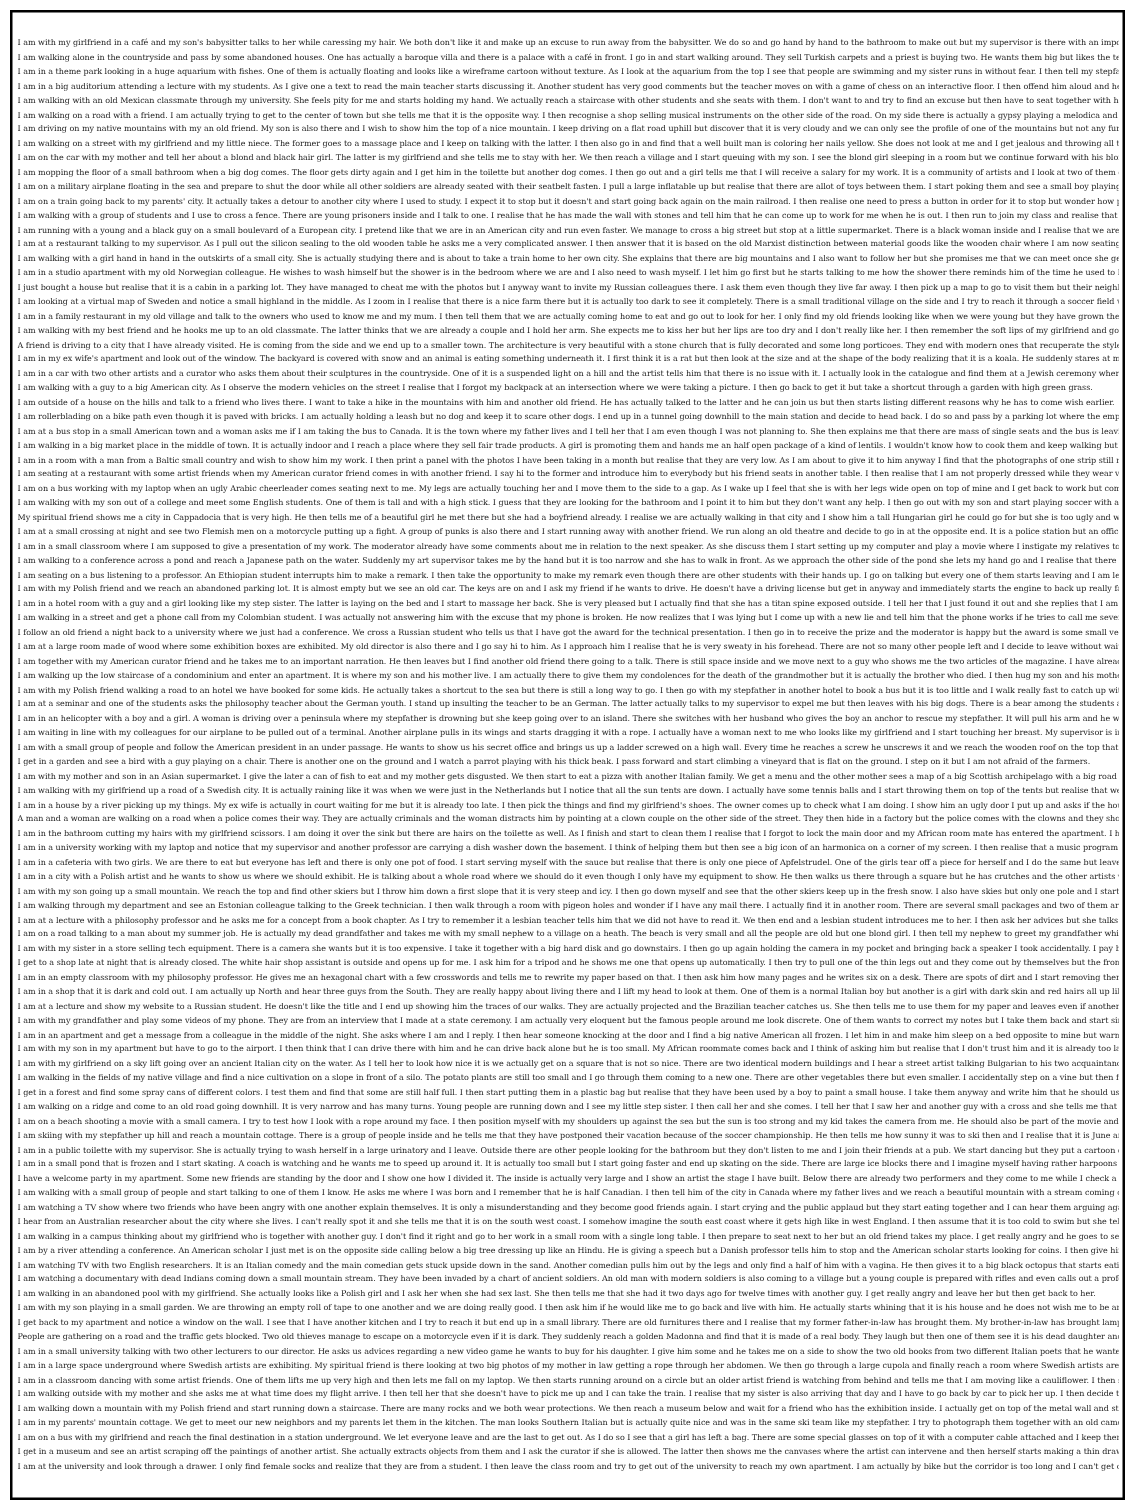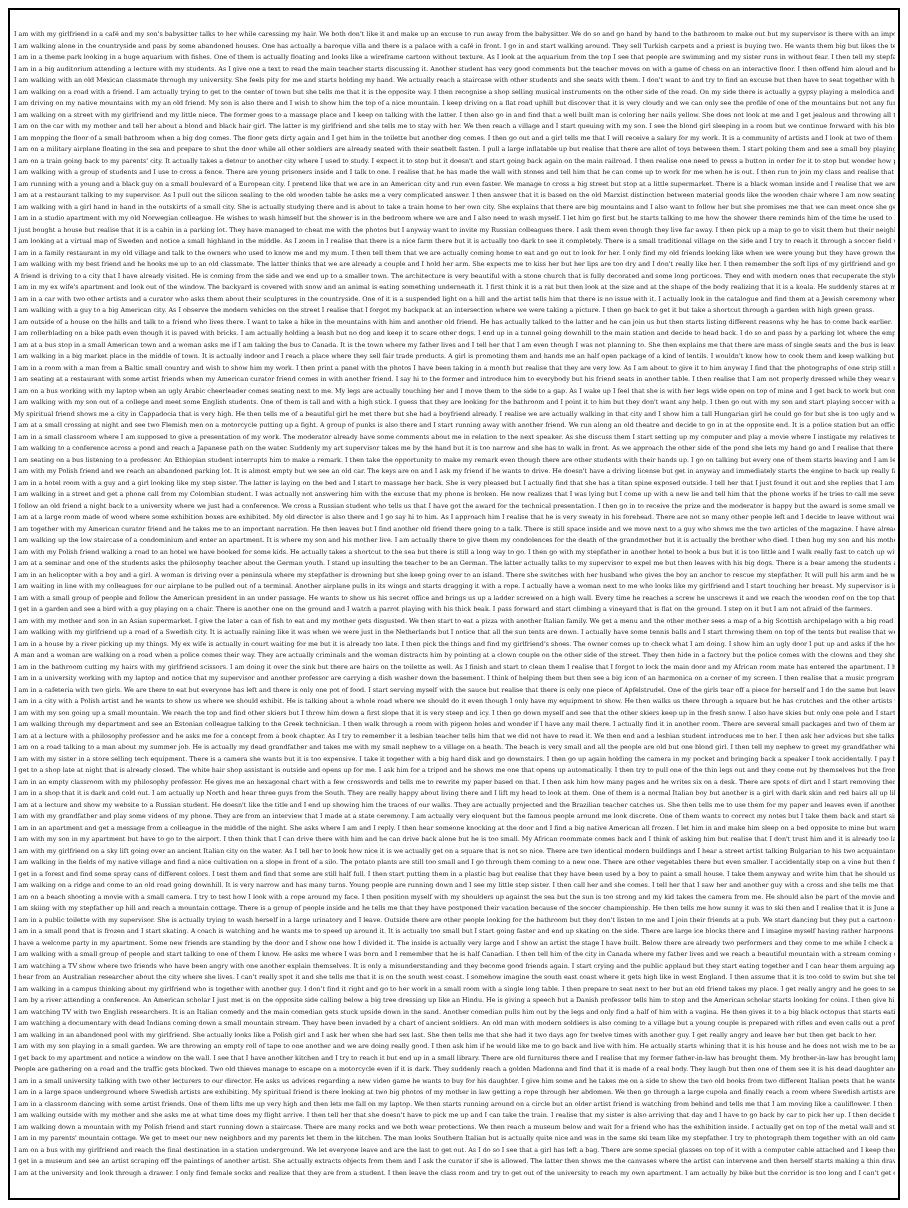--- a/index.html
+++ b/index.html
@@ -67,21 +67,21 @@
       <div class="dream-line">I am walking with a girl hand in hand in the outskirts of a small city. She is actually studying there and is about to take a train home to her own city. She explains that there are big mountains and I also want to follow her but she promises me that we can meet once she gets back.</div>
       <div class="dream-line">I am in a studio apartment with my old Norwegian colleague. He wishes to wash himself but the shower is in the bedroom where we are and I also need to wash myself. I let him go first but he starts talking to me how the shower there reminds him of the time he used to live in Iceland.</div>
       <div class="dream-line">I just bought a house but realise that it is a cabin in a parking lot. They have managed to cheat me with the photos but I anyway want to invite my Russian colleagues there. I ask them even though they live far away. I then pick up a map to go to visit them but their neighbourhood is cropped.</div>
       <div class="dream-line">I am looking at a virtual map of Sweden and notice a small highland in the middle. As I zoom in I realise that there is a nice farm there but it is actually too dark to see it completely. There is a small traditional village on the side and I try to reach it through a soccer field where I find a way to the farm.</div>
       <div class="dream-line">I am in a family restaurant in my old village and talk to the owners who used to know me and my mum. I then tell them that we are actually coming home to eat and go out to look for her. I only find my old friends looking like when we were young but they have grown their beards and hairs.</div>
       <div class="dream-line">I am walking with my best friend and he hooks me up to an old classmate. The latter thinks that we are already a couple and I hold her arm. She expects me to kiss her but her lips are too dry and I don't really like her. I then remember the soft lips of my girlfriend and go to a public toilette.</div>
       <div class="dream-line">A friend is driving to a city that I have already visited. He is coming from the side and we end up to a smaller town. The architecture is very beautiful with a stone church that is fully decorated and some long porticoes. They end with modern ones that recuperate the style of the old ones.</div>
       <div class="dream-line">I am in my ex wife's apartment and look out of the window. The backyard is covered with snow and an animal is eating something underneath it. I first think it is a rat but then look at the size and at the shape of the body realizing that it is a koala. He suddenly stares at me and disappears.</div>
       <div class="dream-line">I am in a car with two other artists and a curator who asks them about their sculptures in the countryside. One of it is a suspended light on a hill and the artist tells him that there is no issue with it. I actually look in the catalogue and find them at a Jewish ceremony where they got funded.</div>
       <div class="dream-line">I am walking with a guy to a big American city. As I observe the modern vehicles on the street I realise that I forgot my backpack at an intersection where we were taking a picture. I then go back to get it but take a shortcut through a garden with high green grass.</div>
-      <div class="dream-line">I am outside of a house on the hills and talk to a friend who lives there. I want to take a hike in the mountains with him and another old friend. He has actually talked to the latter and he can join us but then starts listing different reasons why he has to come back earlier.</div>
+      <div class="dream-line">I am outside of a house on the hills and talk to a friend who lives there. I want to take a hike in the mountains with him and another old friend. He has actually talked to the latter and he can join us but then starts listing different reasons why he has to come wish earlier.</div>
       <div class="dream-line">I am rollerblading on a bike path even though it is paved with bricks. I am actually holding a leash but no dog and keep it to scare other dogs. I end up in a tunnel going downhill to the main station and decide to head back. I do so and pass by a parking lot where the employee seems Italian.</div>
       <div class="dream-line">I am at a bus stop in a small American town and a woman asks me if I am taking the bus to Canada. It is the town where my father lives and I tell her that I am even though I was not planning to. She then explains me that there are mass of single seats and the bus is leaving in fifteen minutes.</div>
       <div class="dream-line">I am walking in a big market place in the middle of town. It is actually indoor and I reach a place where they sell fair trade products. A girl is promoting them and hands me an half open package of a kind of lentils. I wouldn't know how to cook them and keep walking but she offers me a roll.</div>
       <div class="dream-line">I am in a room with a man from a Baltic small country and wish to show him my work. I then print a panel with the photos I have been taking in a month but realise that they are very low. As I am about to give it to him anyway I find that the photographs of one strip still needs to be rotated.</div>
       <div class="dream-line">I am seating at a restaurant with some artist friends when my American curator friend comes in with another friend. I say hi to the former and introduce him to everybody but his friend seats in another table. I then realise that I am not properly dressed while they wear very fashionable hats.</div>
       <div class="dream-line">I am on a bus working with my laptop when an ugly Arabic cheerleader comes seating next to me. My legs are actually touching her and I move them to the side to a gap. As I wake up I feel that she is with her legs wide open on top of mine and I get back to work but come in my pants.</div>
       <div class="dream-line">I am walking with my son out of a college and meet some English students. One of them is tall and with a high stick. I guess that they are looking for the bathroom and I point it to him but they don't want any help. I then go out with my son and start playing soccer with a student from Turkey.</div>
       <div class="dream-line">My spiritual friend shows me a city in Cappadocia that is very high. He then tells me of a beautiful girl he met there but she had a boyfriend already. I realise we are actually walking in that city and I show him a tall Hungarian girl he could go for but she is too ugly and we ignore her.</div>
       <div class="dream-line">I am at a small crossing at night and see two Flemish men on a motorcycle putting up a fight. A group of punks is also there and I start running away with another friend. We run along an old theatre and decide to go in at the opposite end. It is a police station but an officer is also against us.</div>
       <div class="dream-line">I am in a small classroom where I am supposed to give a presentation of my work. The moderator already have some comments about me in relation to the next speaker. As she discuss them I start setting up my computer and play a movie where I instigate my relatives to applaud while eating.</div>

